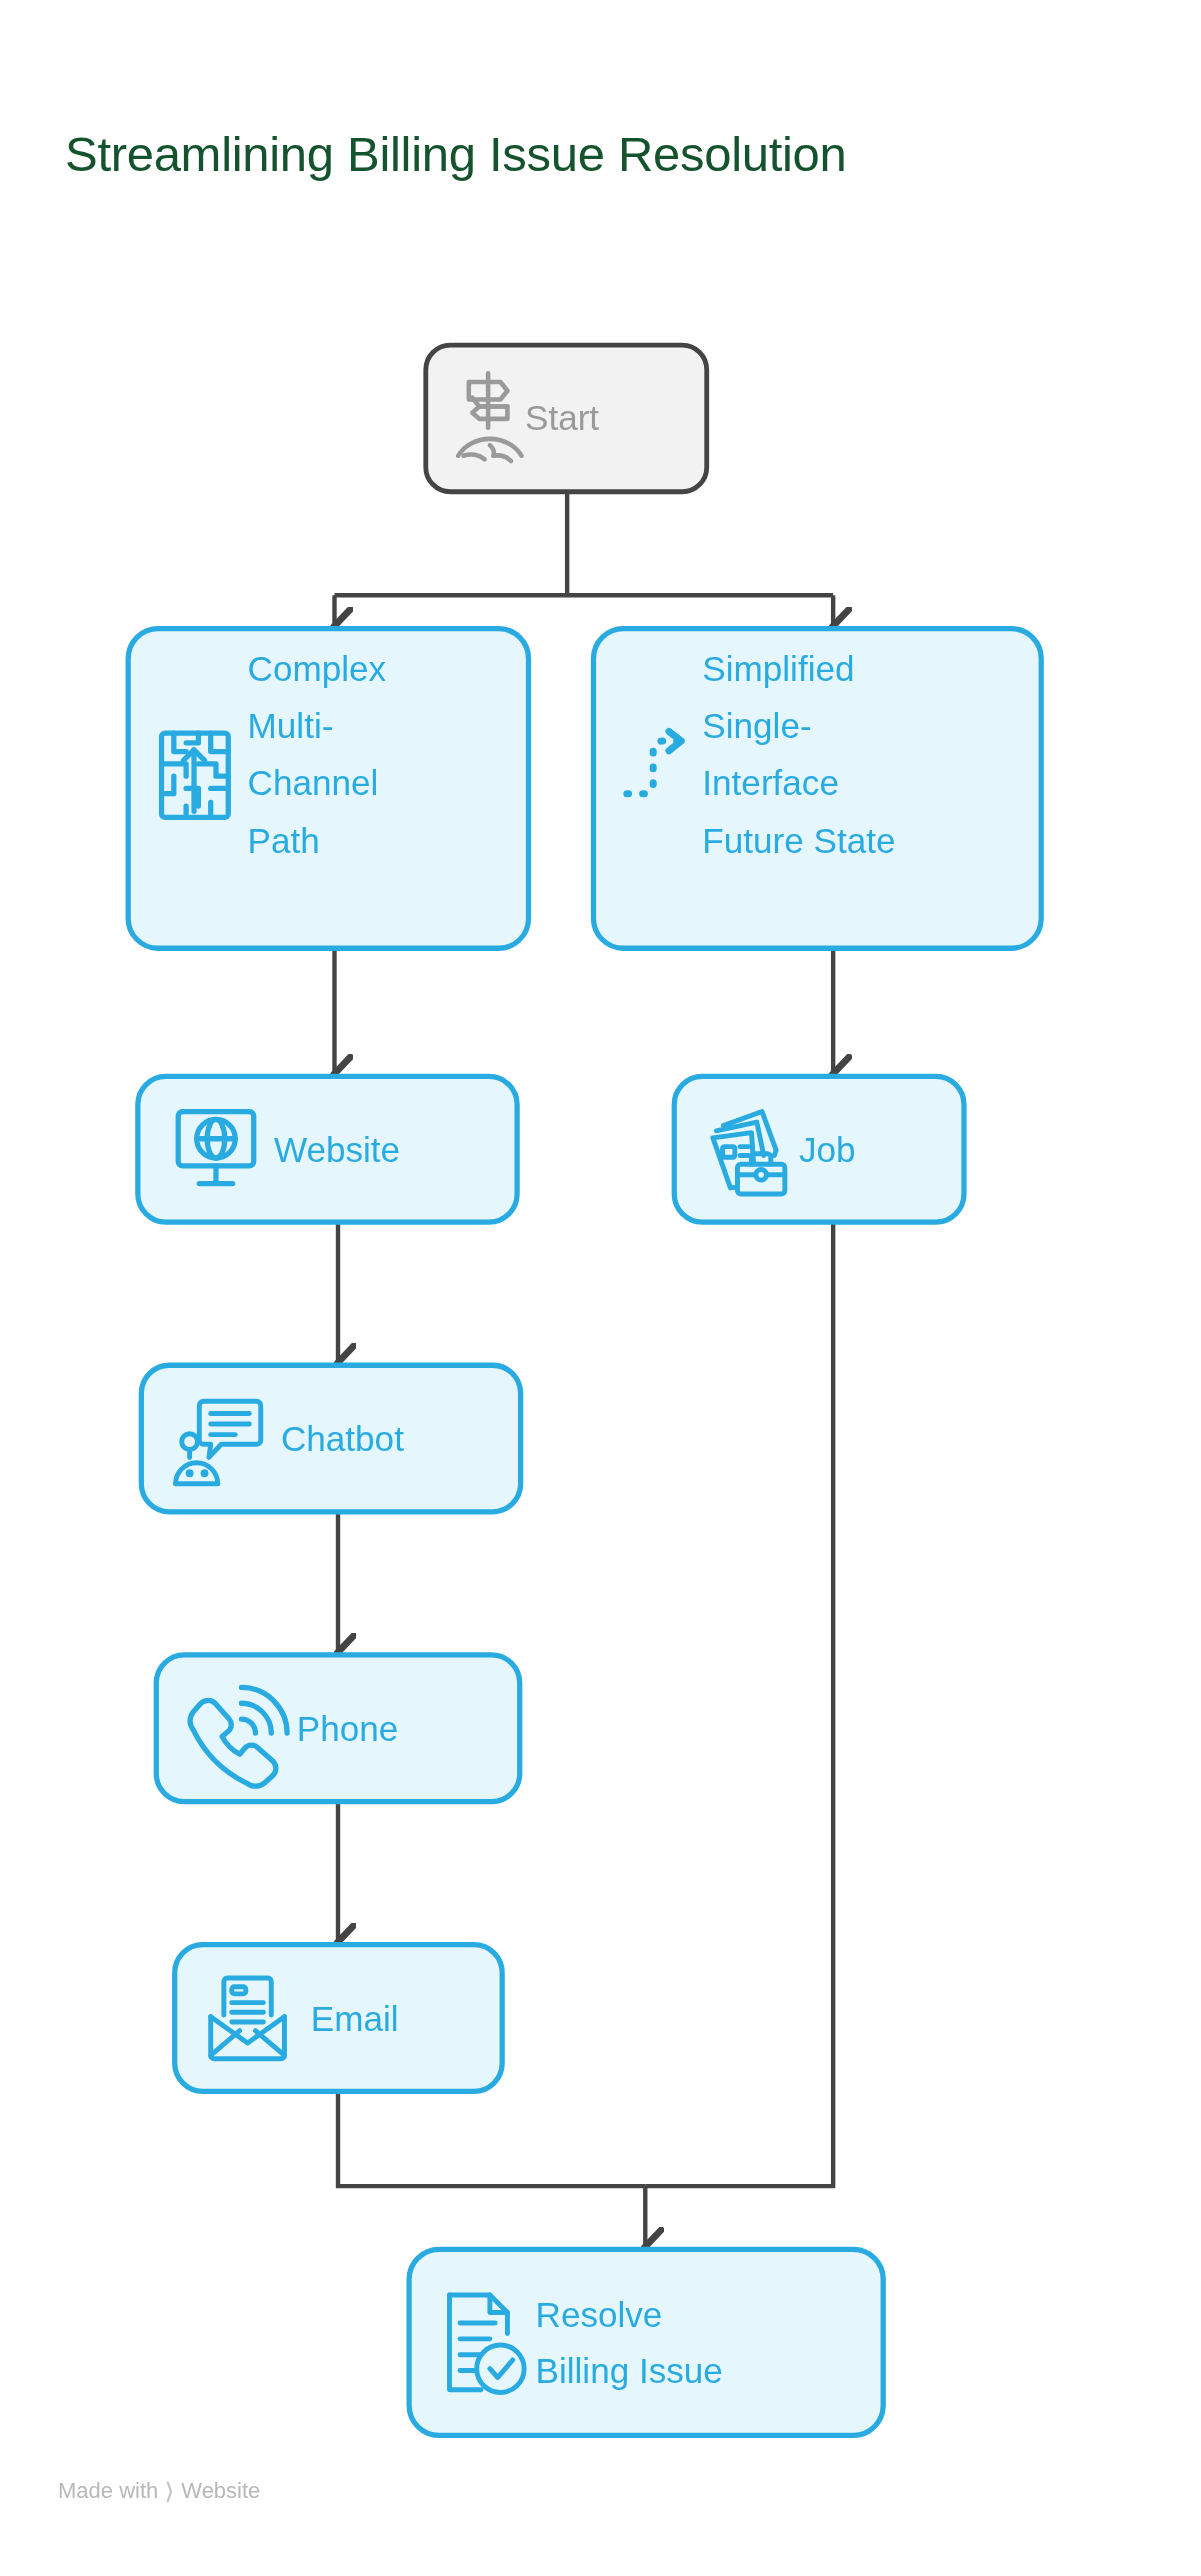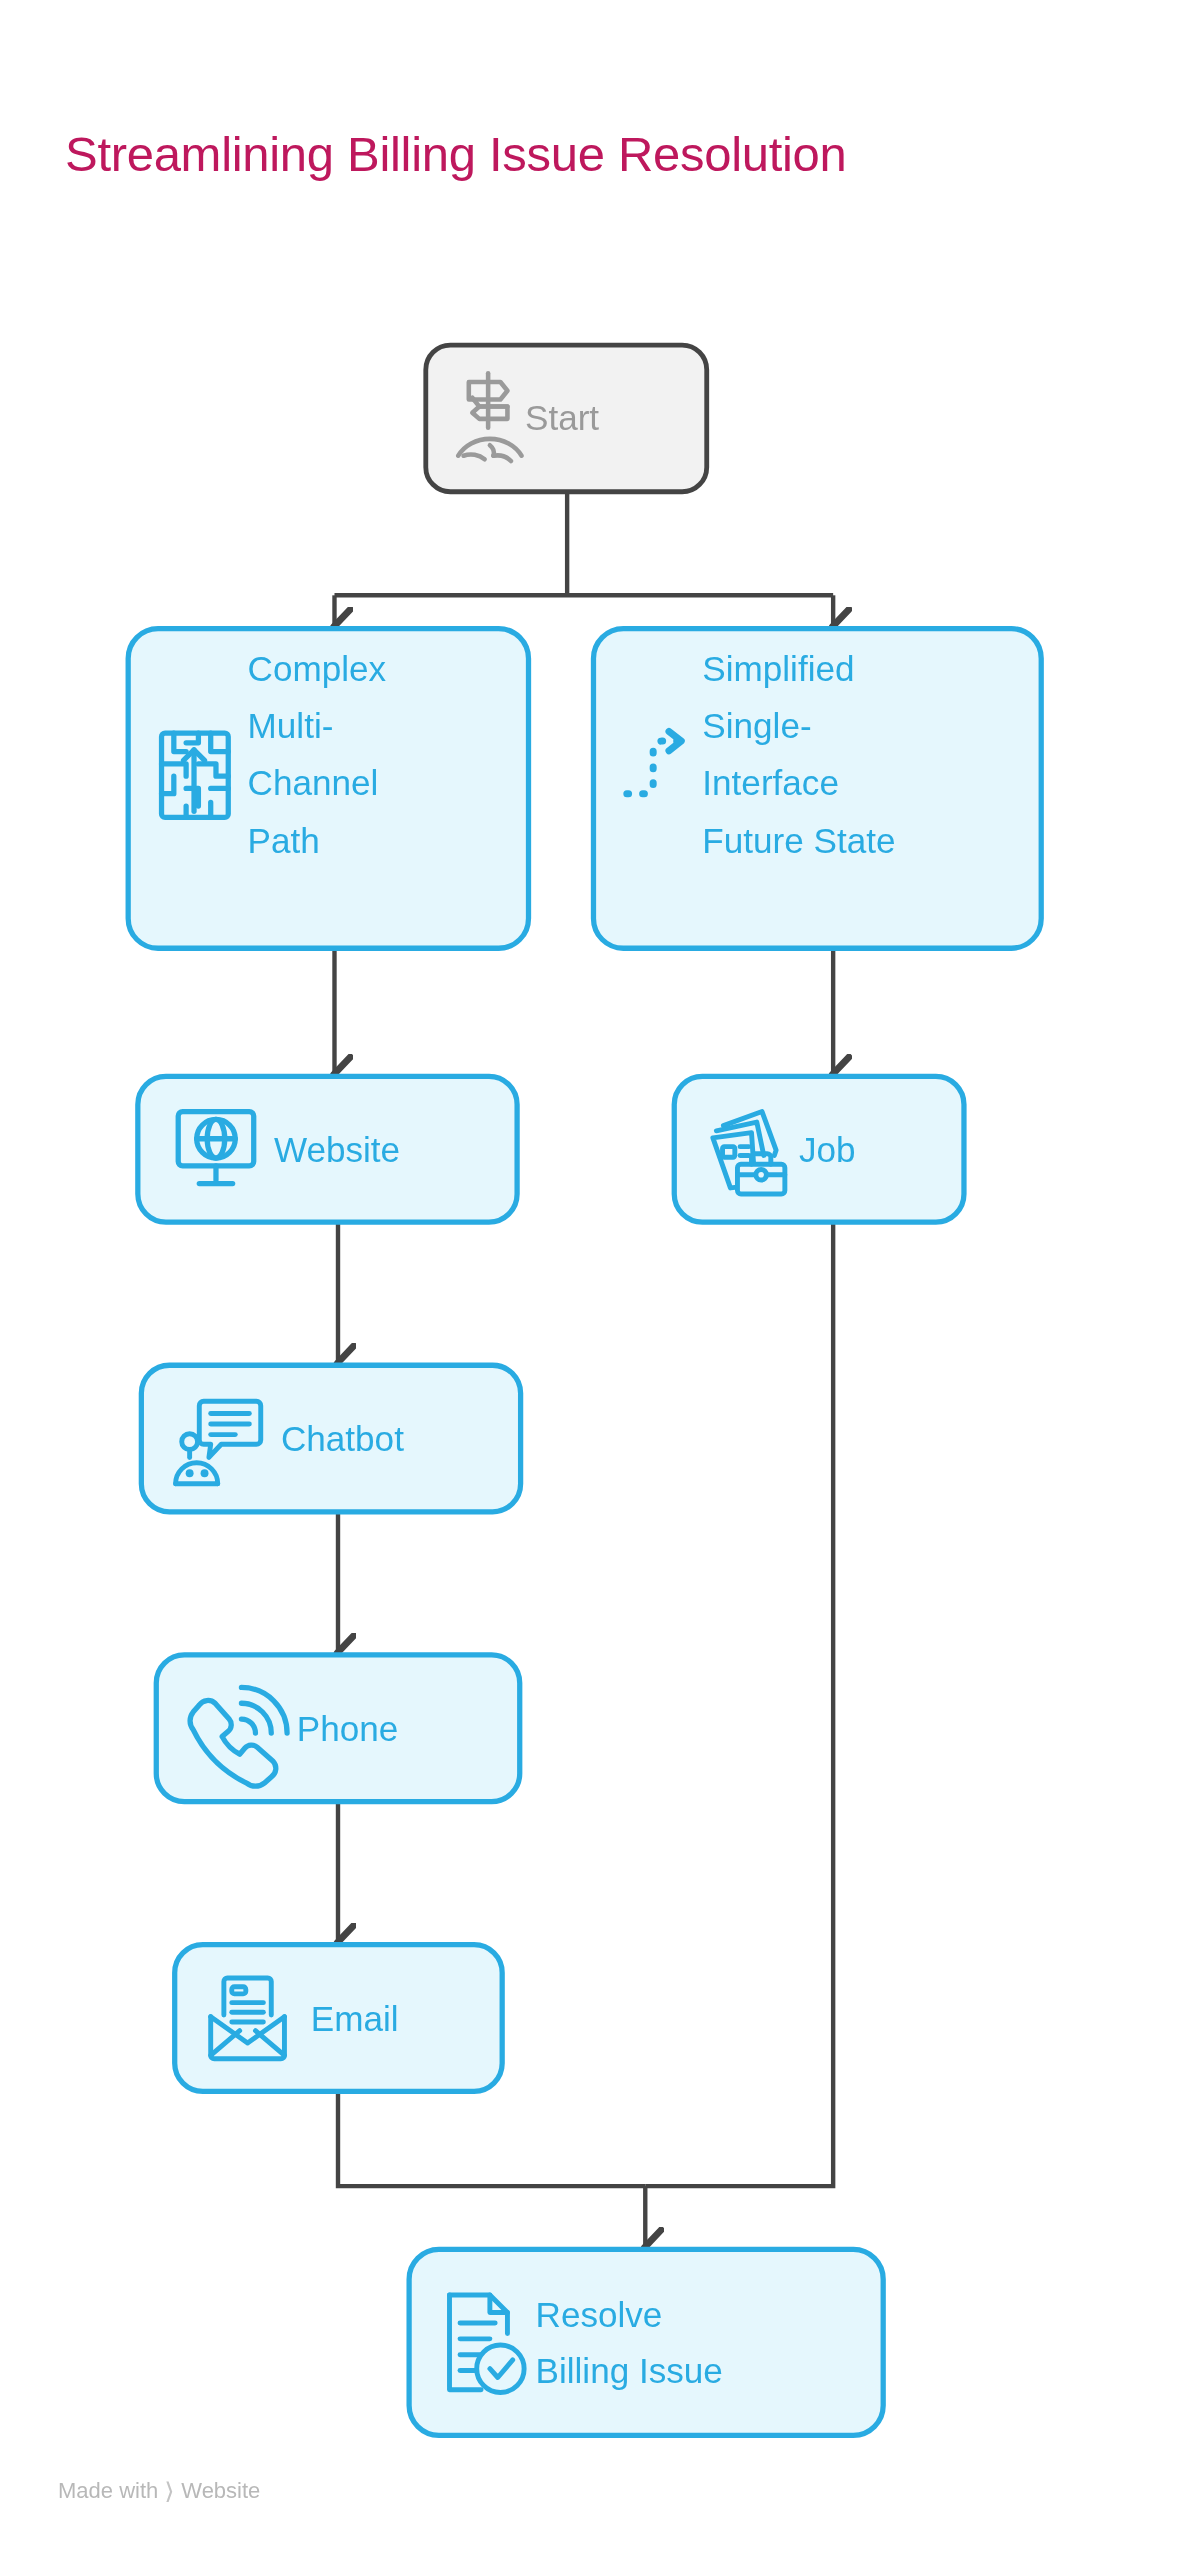--- a/index.html
+++ b/index.html
@@ -13,21 +13,21 @@
     position: relative;
     font-family: "Liberation Sans", sans-serif;
     overflow: hidden;
   }
   #page-title {
     position: absolute;
     left: 65px;
     top: 126px;
     font-size: 49px;
     font-weight: 400;
-    color: #be185d;
+    color: #14532d;
     letter-spacing: -0.3px;
     white-space: nowrap;
   }
   #flow-canvas {
     position: absolute;
     left: 0;
     top: 0;
     width: 1201px;
     height: 2576px;
   }

